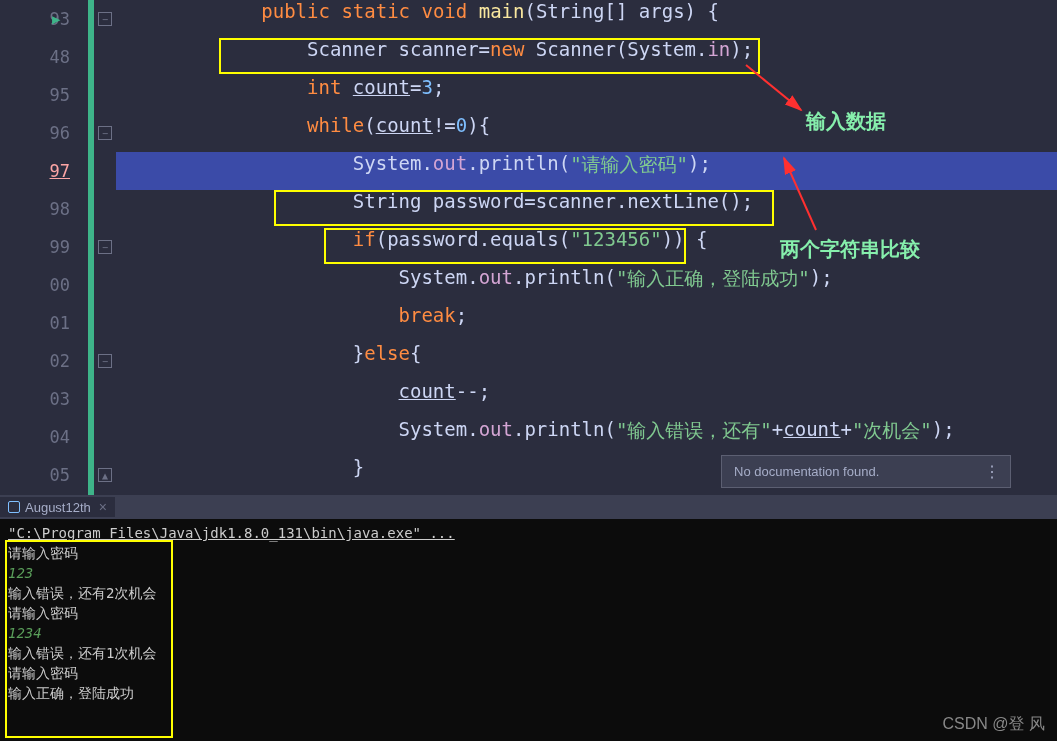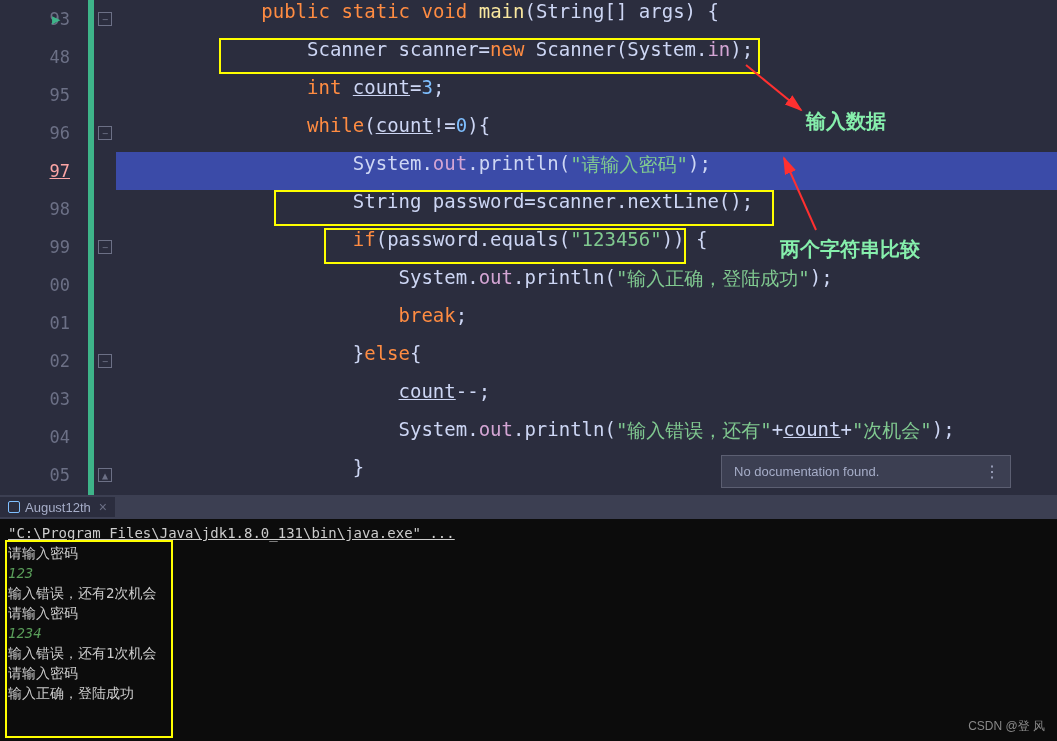--- a/index.html
+++ b/index.html
@@ -171,21 +171,21 @@
       left: 5px;
       width: 168px;
       height: 198px;
       pointer-events: none;
     }
     .watermark {
       position: absolute;
       bottom: 6px;
       right: 12px;
       color: #888;
-      font-size: 12px;
+      font-size: 16px;
       font-family: sans-serif;
     }
   </style>
 </head>
 <body>
 
 <div class="editor-area">
   <div class="gutter">
     <div class="gutter-row">
         <span>93</span>

